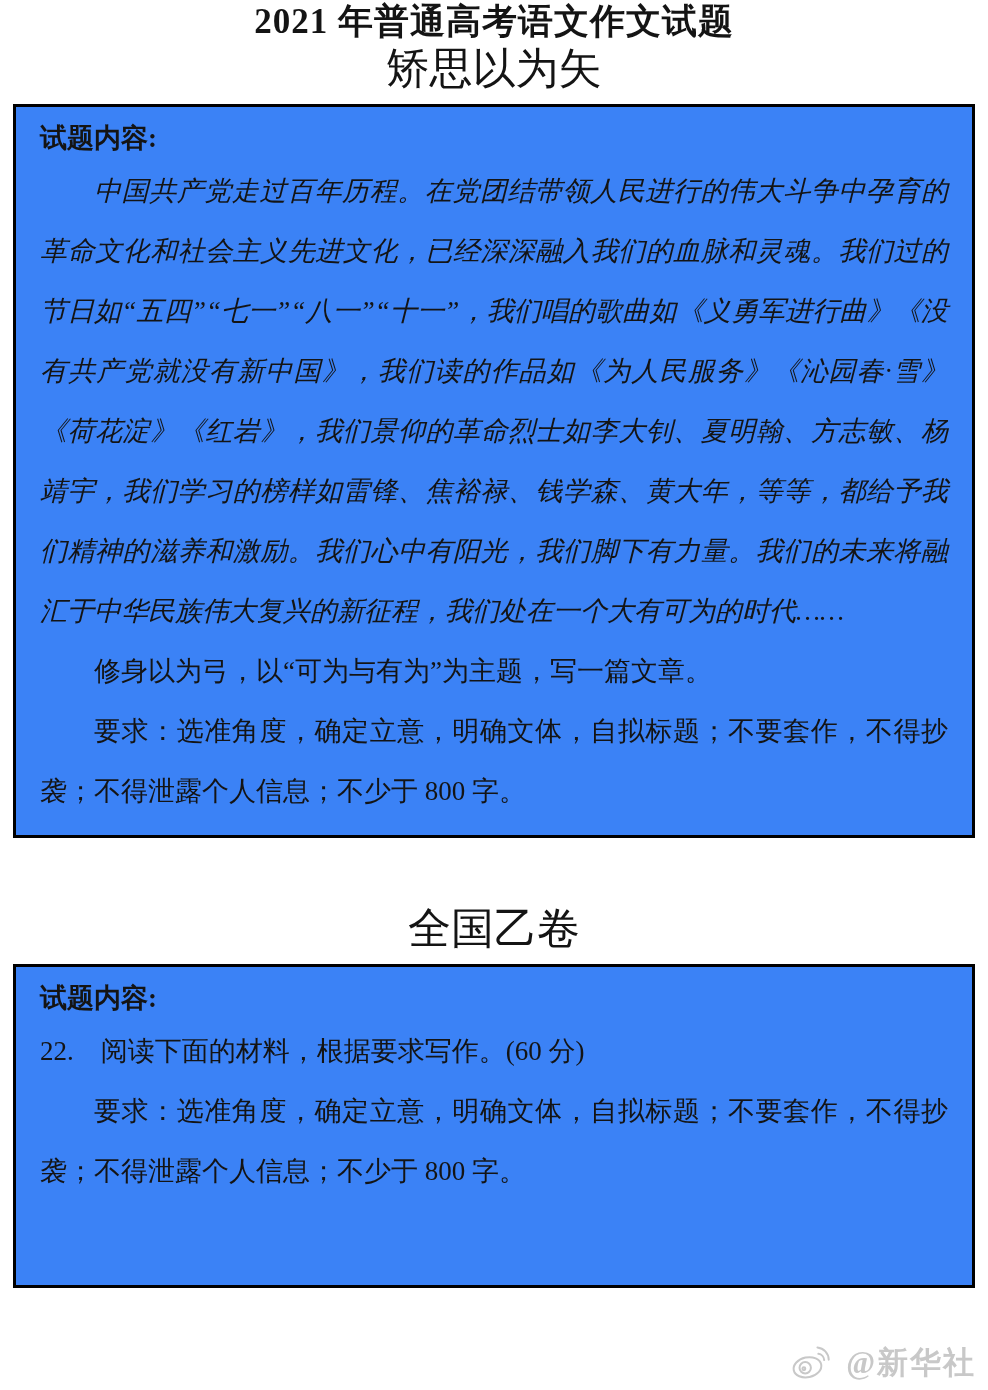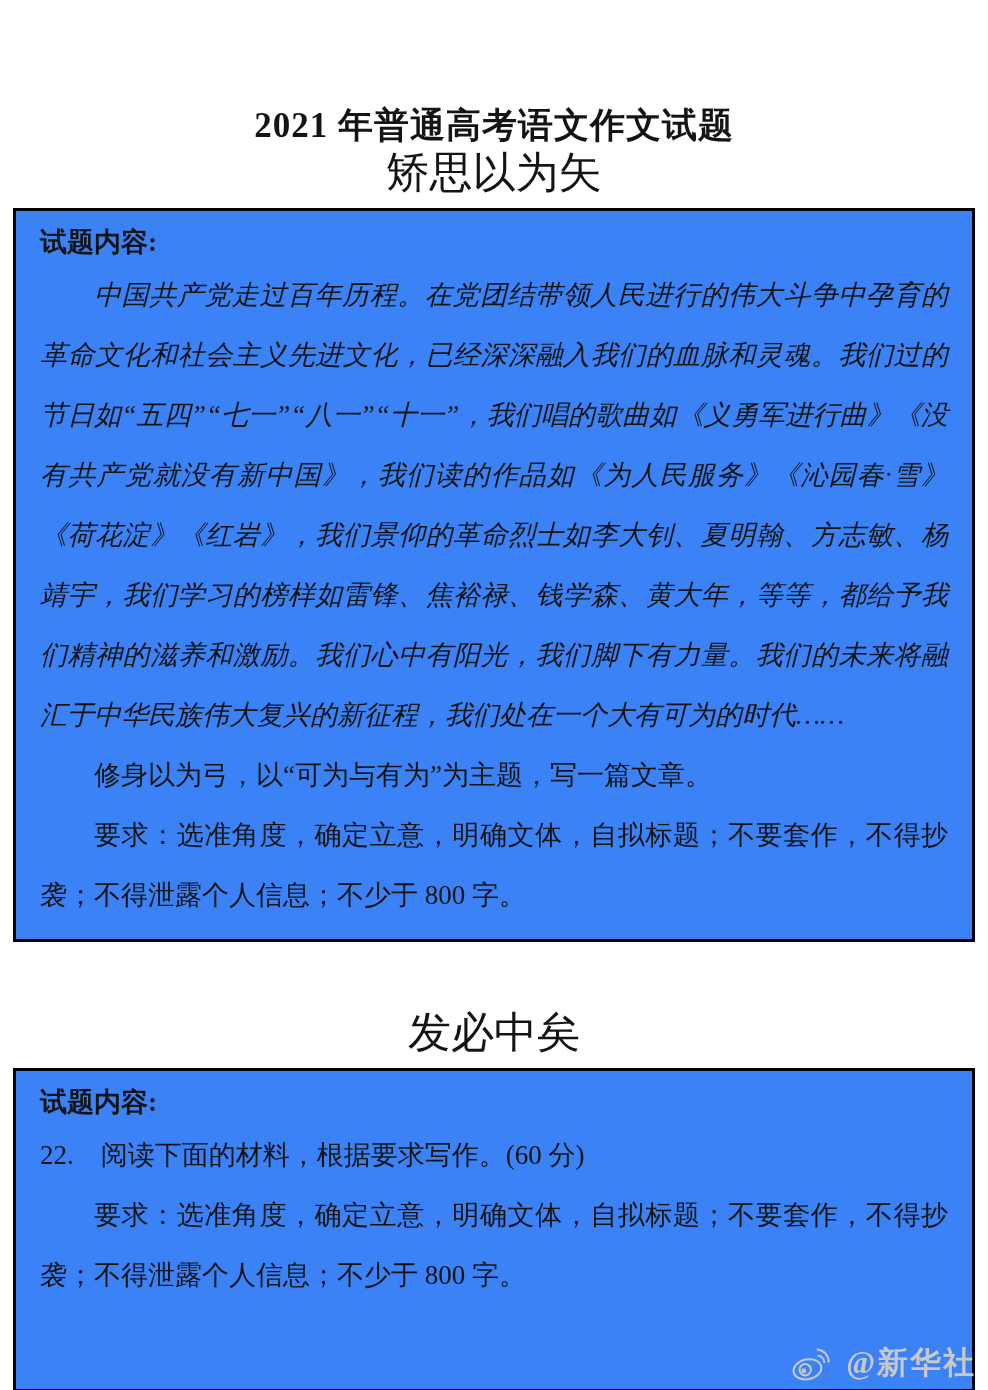--- a/index.html
+++ b/index.html
@@ -3,21 +3,21 @@
 <meta charset="utf-8">
 <style>
   html, body { margin: 0; padding: 0; background: #ffffff; }
   body {
     width: 988px; height: 1390px;
     font-family: "Liberation Serif", "DejaVu Serif", serif;
     color: #141414;
   }
   .page { position: relative; width: 988px; height: 1390px; overflow: hidden; background: #fff; }
 
-  .titles { text-align: center; padding-top: 104px; }
+  .titles { text-align: center; }
   .main-title {
     font-size: 35px; font-weight: 700; line-height: 44px;
     margin: 0; letter-spacing: 1px;
   }
   .paper-heading {
     font-size: 43px; font-weight: 500; line-height: 50px;
     margin: 0; text-align: center;
   }
   .heading-b { margin-top: 66px; }
 
@@ -38,21 +38,21 @@
     margin: 0; text-align: justify;
     white-space: pre-wrap;
   }
   .indent { text-indent: 2em; }
   
   .kaiti { font-style: italic; }
   .song { font-style: normal; }
 
   .watermark {
     position: absolute; right: 12px; bottom: 6px;
-    display: flex; align-items: center; gap: 12px;
+    display: flex; align-items: flex-start; gap: 12px;
     color: #c8c8c8; font-size: 31px; font-weight: 700;
     letter-spacing: 2px; user-select: none;
   }
   .watermark svg { display: block; }
 </style>
 </head>
 <body>
 
 <div class="page">
 
@@ -61,21 +61,21 @@
     <h2 class="paper-heading">矫思以为矢</h2>
   </header>
 
   <section class="qbox">
     <div class="content-label">试题内容:</div>
     <p class="kaiti indent">中国共产党走过百年历程。在党团结带领人民进行的伟大斗争中孕育的革命文化和社会主义先进文化，已经深深融入我们的血脉和灵魂。我们过的节日如“五四”“七一”“八一”“十一”，我们唱的歌曲如《义勇军进行曲》《没有共产党就没有新中国》，我们读的作品如《为人民服务》《沁园春·雪》《荷花淀》《红岩》，我们景仰的革命烈士如李大钊、夏明翰、方志敏、杨靖宇，我们学习的榜样如雷锋、焦裕禄、钱学森、黄大年，等等，都给予我们精神的滋养和激励。我们心中有阳光，我们脚下有力量。我们的未来将融汇于中华民族伟大复兴的新征程，我们处在一个大有可为的时代……</p>
     <p class="song indent">修身以为弓，以“可为与有为”为主题，写一篇文章。</p>
     <p class="song indent">要求：选准角度，确定立意，明确文体，自拟标题；不要套作，不得抄袭；不得泄露个人信息；不少于 800 字。</p>
   </section>
 
-  <h2 class="paper-heading heading-b">发必中矣</h2>
+  <h2 class="paper-heading heading-b">全国乙卷</h2>
 
   <section class="qbox qbox-b">
     <div class="content-label">试题内容:</div>
     <p class="song">22.　阅读下面的材料，根据要求写作。(60 分)</p>
     <p class="song indent">要求：选准角度，确定立意，明确文体，自拟标题；不要套作，不得抄袭；不得泄露个人信息；不少于 800 字。</p>
   </section>
 
   <div class="watermark">
     <span>
       <svg width="44" height="38" viewBox="0 0 48 42" fill="none" stroke="#c8c8c8" stroke-width="2.2" stroke-linecap="round">

